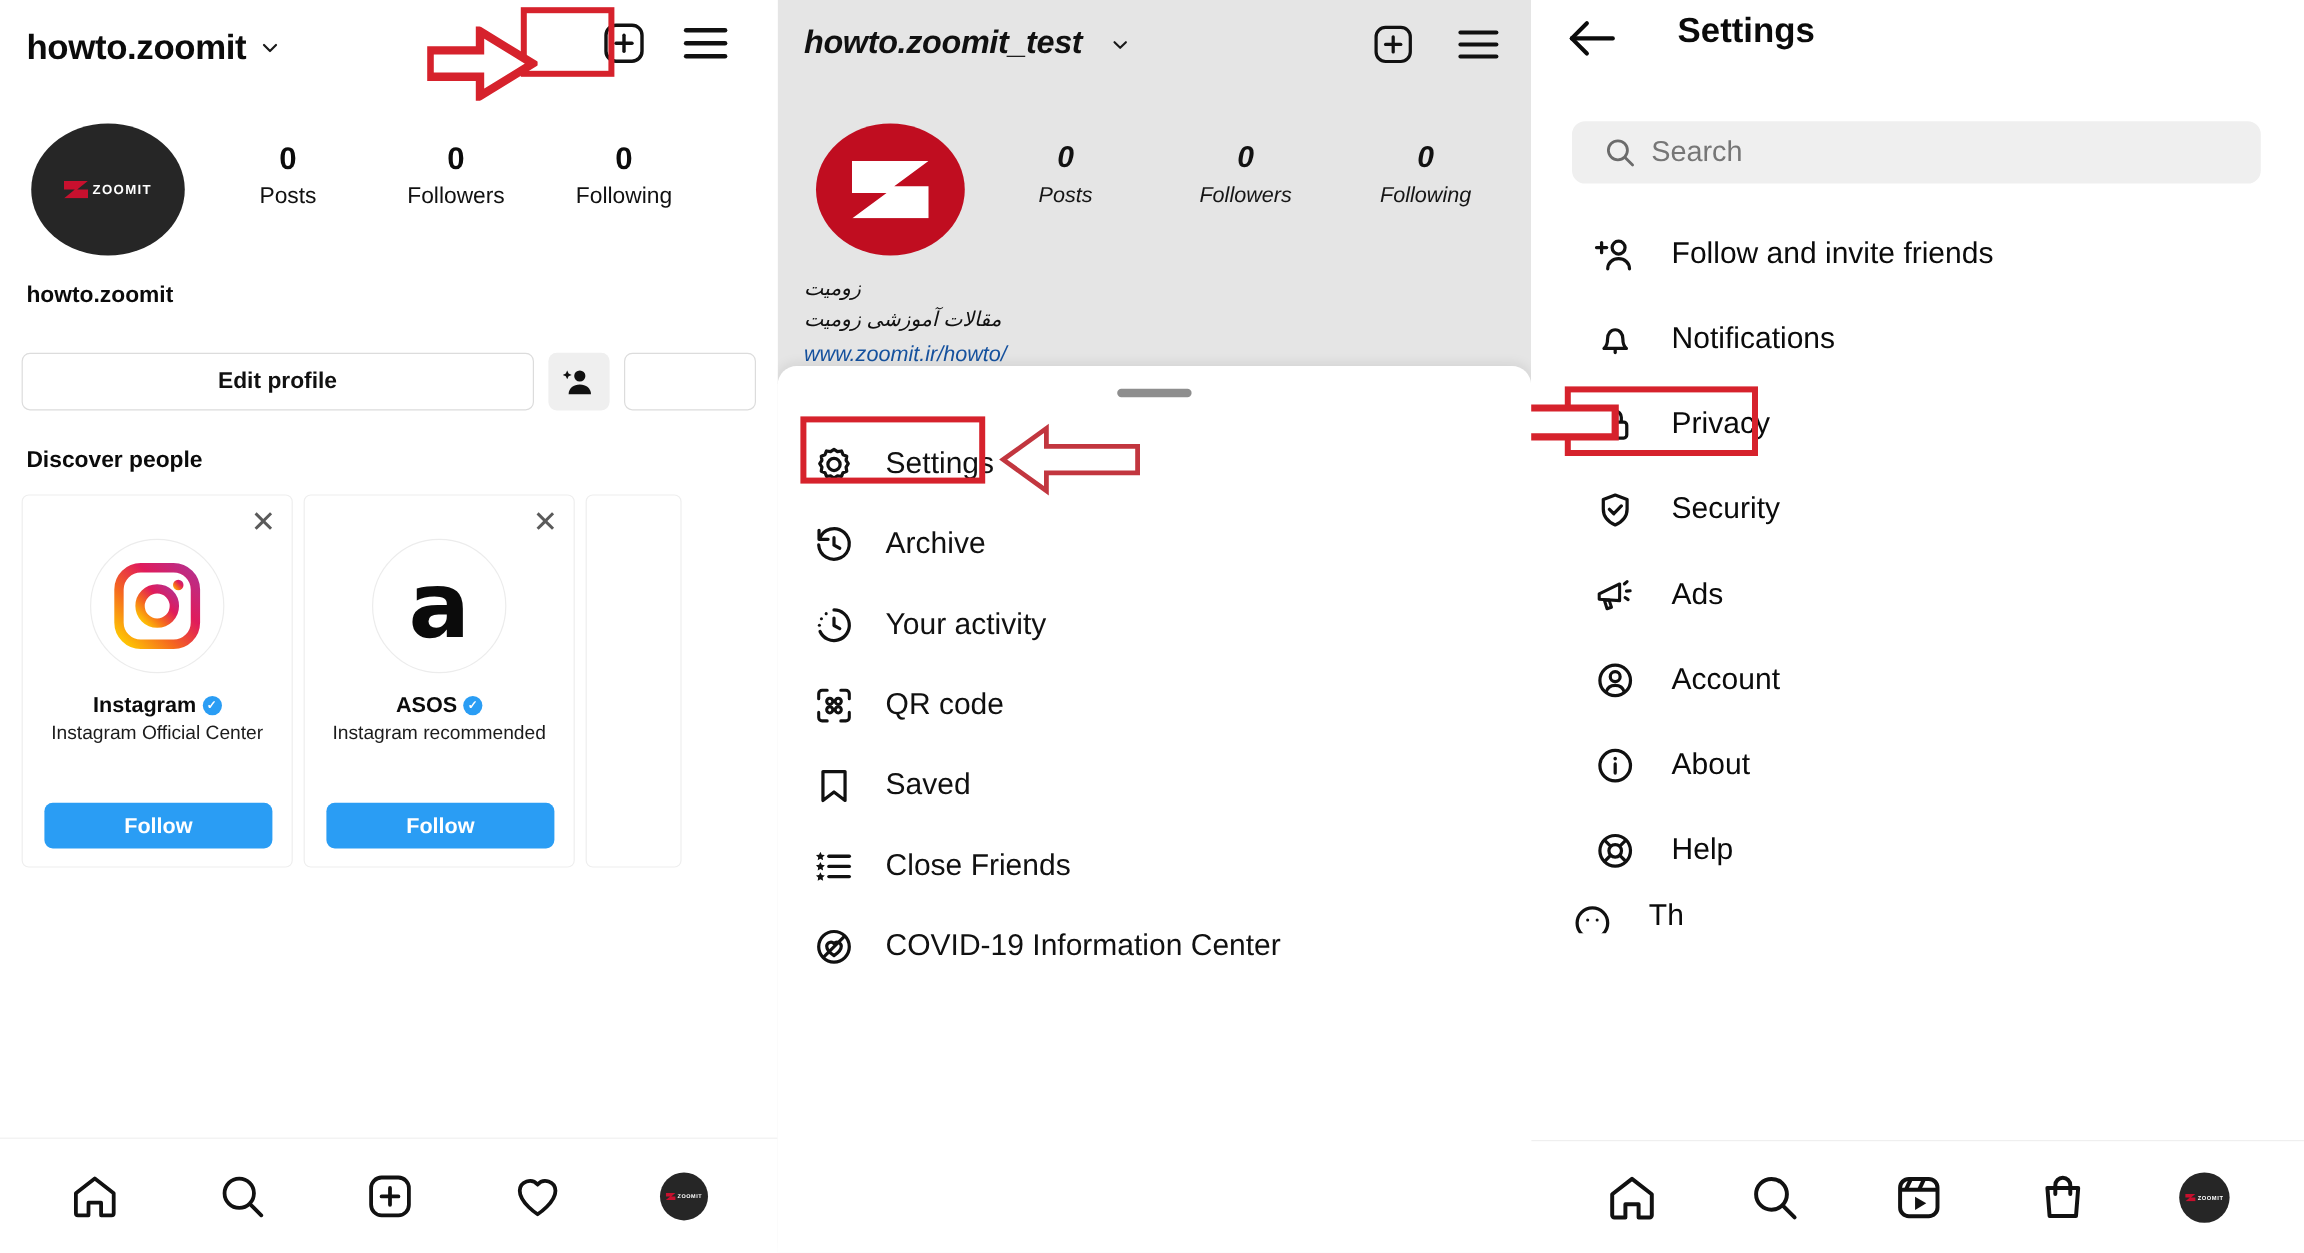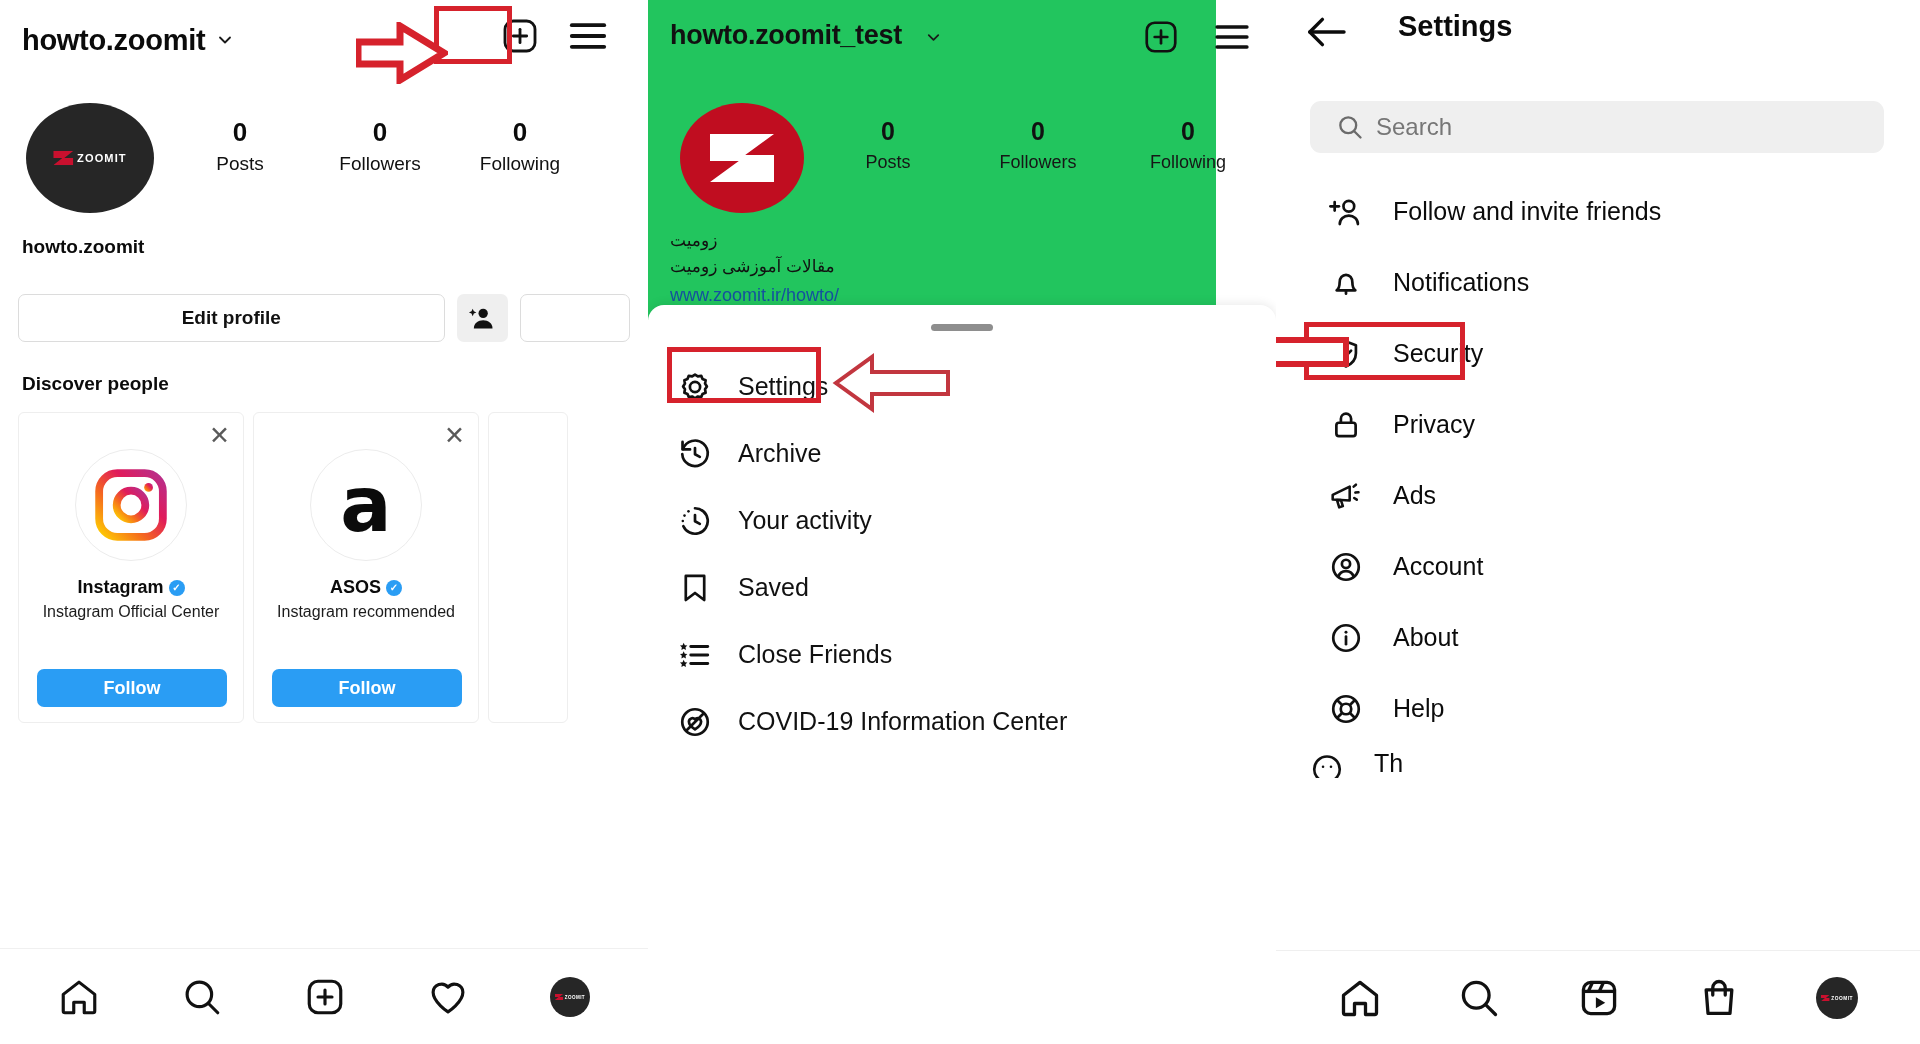--- a/index.html
+++ b/index.html
@@ -60,21 +60,21 @@
   .follow-btn { position:absolute; left:18px; bottom:15px; width:190px; height:38px; background:#2a9df4; color:#fff;
       border-radius:7px; display:flex; align-items:center; justify-content:center; font-size:18px; font-weight:bold; }
 
   .p1-nav { position:absolute; left:0; bottom:0; width:648px; height:96px; border-top:1px solid #f0f0f0; background:#fff;
       display:flex; align-items:center; justify-content:space-around; padding:0 18px; }
   .nav-ava { width:40px; height:40px; border-radius:50%; background:#262626; display:flex; align-items:center; justify-content:center; overflow:hidden;}
   .nav-ava .z-logo-sm { transform:scale(.38); }
 
   
   .panel2 { position:absolute; left:648px; top:0; width:628px; height:1044px; overflow:hidden; }
-  .p2-dim { position:absolute; left:0; top:0; width:568px; height:320px; background:#22c55e; }
+  .p2-dim { position:absolute; left:0; top:0; width:628px; height:320px; background:#e5e5e5;font-style:italic; }
   .p2-header { position:absolute; left:0; top:14px; width:628px; height:46px; }
   .p2-username { position:absolute; left:22px; top:6px; font-size:27px; font-weight:bold; color:#111; letter-spacing:-0.3px; }
   .p2-icons { position:absolute; right:24px; top:4px; display:flex; gap:32px; align-items:center; }
   .p2-avatar { position:absolute; left:32px; top:103px; width:124px; height:110px; border-radius:50%; background:#c00d20;
       display:flex; align-items:center; justify-content:center; }
   .z-big { width:64px; height:48px; background:#fff; clip-path: polygon(0 0,100% 0,55% 44%,100% 44%,100% 100%,0 100%,45% 56%,0 56%); }
   .p2-stats { position:absolute; left:165px; top:118px; width:450px; display:flex; }
   .p2-stat-num { font-size:25px; font-weight:bold; color:#111; line-height:1.1; }
   .p2-stat-lbl { font-size:18px; color:#161616; margin-top:6px; }
   .p2-bio { position:absolute; left:22px; top:228px; font-size:17px; color:#111; line-height:1.55; direction:rtl; text-align:left; }
@@ -347,20 +347,35 @@
               <path d="M12 3a9 9 0 1 1-8.2 12.7"></path>
                 <circle cx="3.4" cy="12" r=".9" fill="#111" stroke="none"></circle>
                 <circle cx="4.6" cy="8.2" r=".9" fill="#111" stroke="none"></circle>
                 <circle cx="7.4" cy="5.2" r=".9" fill="#111" stroke="none"></circle>
               <polyline points="12 7.8 12 12.2 15.4 14"></polyline>
             </svg>
           </span>
           <span class="sheet-lbl">Your activity</span>
         </div>
 
+        <div class="sheet-item">
+          <span>
+            <svg class="svgi" width="34" height="34" viewBox="0 0 24 24" fill="none" stroke="#111" stroke-width="1.8" stroke-linecap="round" stroke-linejoin="round">
+              <path d="M3 8V5a2 2 0 0 1 2-2h3"></path>
+                <path d="M16 3h3a2 2 0 0 1 2 2v3"></path>
+                <path d="M21 16v3a2 2 0 0 1-2 2h-3"></path>
+                <path d="M8 21H5a2 2 0 0 1-2-2v-3"></path>
+              <circle cx="9.5" cy="9.5" r="1.8"></circle>
+                <circle cx="14.5" cy="9.5" r="1.8"></circle>
+                <circle cx="9.5" cy="14.5" r="1.8"></circle>
+                <circle cx="14.5" cy="14.5" r="1.8"></circle>
+            </svg>
+          </span>
+          <span class="sheet-lbl">QR code</span>
+        </div>
 
         <div class="sheet-item">
           <span>
             <svg class="svgi" width="34" height="34" viewBox="0 0 24 24" fill="none" stroke="#111" stroke-width="1.9" stroke-linejoin="round">
                 <path d="M5.5 3.5h13v17l-6.5-5-6.5 5z"></path>
               </svg>
           </span>
           <span class="sheet-lbl">Saved</span>
         </div>
 
@@ -442,36 +457,36 @@
           <svg class="svgi" width="34" height="34" viewBox="0 0 24 24" fill="none" stroke="#111" stroke-width="1.9" stroke-linecap="round" stroke-linejoin="round">
             <path d="M5.4 17.2h13.2c-1.6-1.3-2.1-2.7-2.1-5.6 0-3.1-1.9-5.4-4.5-5.4s-4.5 2.3-4.5 5.4c0 2.9-.5 4.3-2.1 5.6z"></path>
             <line x1="12" y1="17.6" x2="12" y2="19.6"></line>
           </svg>
         </span>
         <span class="p3-lbl">Notifications</span>
       </div>
 
       <div class="p3-item">
         <span>
+          <svg class="svgi" width="34" height="34" viewBox="0 0 24 24" fill="none" stroke="#111" stroke-width="1.9" stroke-linejoin="round">
+            <rect x="5.2" y="10.4" width="13.6" height="9.4" rx="1.8"></rect>
+              <path d="M8.4 10.4V7.6a3.6 3.6 0 0 1 7.2 0v2.8"></path>
+          </svg>
+        </span>
+        <span class="p3-lbl">Privacy</span>
+      </div>
+
+      <div class="p3-item">
+        <span>
           <svg class="svgi" width="34" height="34" viewBox="0 0 24 24" fill="none" stroke="#111" stroke-width="1.9" stroke-linecap="round" stroke-linejoin="round">
             <path d="M12 3.2l7 2.6v5.6c0 4.3-2.9 7.6-7 9.4-4.1-1.8-7-5.1-7-9.4V5.8z"></path>
               <polyline points="8.6 11.6 11.2 14.2 15.6 9.6"></polyline>
           </svg>
         </span>
         <span class="p3-lbl">Security</span>
-      </div>
-
-      <div class="p3-item">
-        <span>
-          <svg class="svgi" width="34" height="34" viewBox="0 0 24 24" fill="none" stroke="#111" stroke-width="1.9" stroke-linejoin="round">
-            <rect x="5.2" y="10.4" width="13.6" height="9.4" rx="1.8"></rect>
-              <path d="M8.4 10.4V7.6a3.6 3.6 0 0 1 7.2 0v2.8"></path>
-          </svg>
-        </span>
-        <span class="p3-lbl">Privacy</span>
       </div>
 
       <div class="p3-item">
         <span>
           <svg class="svgi" width="34" height="34" viewBox="0 0 24 24" fill="none" stroke="#111" stroke-width="1.8" stroke-linecap="round" stroke-linejoin="round">
             <path d="M2.6 11.2 14.6 5.4v9.8L2.6 14.4z"></path>
               <path d="M5.6 14.8 7.2 20l2.6-.9-1.4-4.2z"></path>
             <line x1="17.4" y1="5.4" x2="19" y2="4"></line>
               <line x1="18.6" y1="9.6" x2="20.8" y2="9.4"></line>
               <line x1="17.8" y1="13.4" x2="19.6" y2="14.6"></line>

